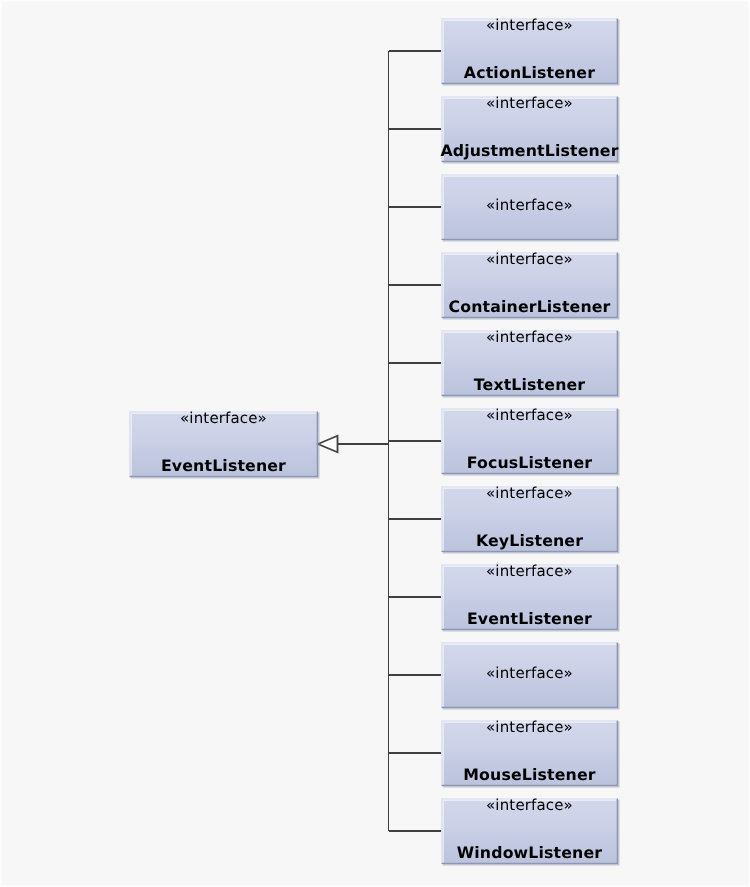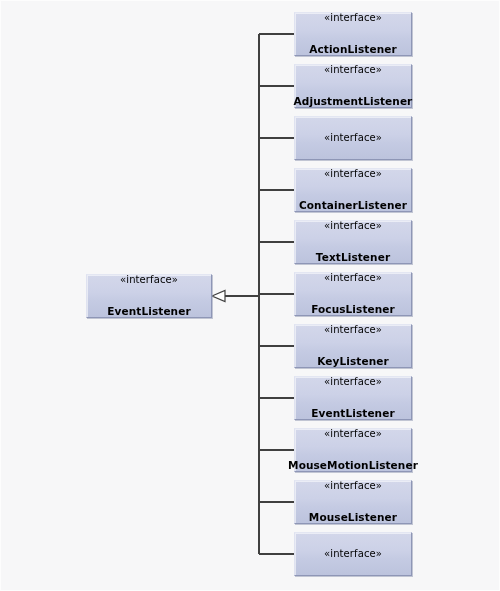--- a/index.html
+++ b/index.html
@@ -125,24 +125,24 @@
       <div class="uml-box" style="left: 293px; top: 323px; width: 118px; height: 44px;">
         <div class="uml-stereotype">«interface»</div>
         <div class="uml-name">KeyListener</div>
       </div>
       <div class="uml-box" style="left: 293px; top: 375px; width: 118px; height: 44px;">
         <div class="uml-stereotype">«interface»</div>
         <div class="uml-name">EventListener</div>
       </div>
       <div class="uml-box" style="left: 293px; top: 427px; width: 118px; height: 44px;">
         <div class="uml-stereotype">«interface»</div>
-        <div class="uml-name">MouseMotionListener</div>
       </div>
       <div class="uml-box" style="left: 293px; top: 479px; width: 118px; height: 44px;">
         <div class="uml-stereotype">«interface»</div>
         <div class="uml-name">MouseListener</div>
       </div>
       <div class="uml-box" style="left: 293px; top: 531px; width: 118px; height: 44px;">
         <div class="uml-stereotype">«interface»</div>
+        <div class="uml-name">WindowListener</div>
       </div>
     </div>
 
 </div>
 
 </body></html>

